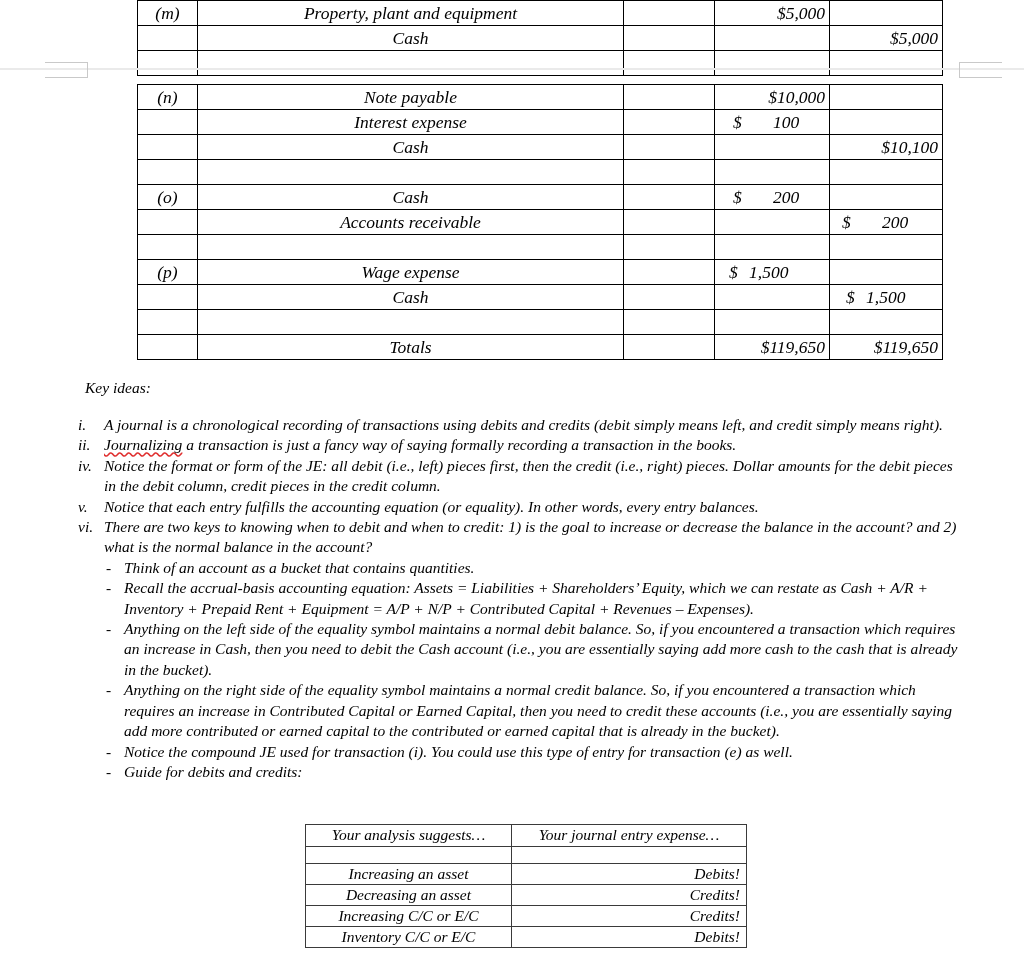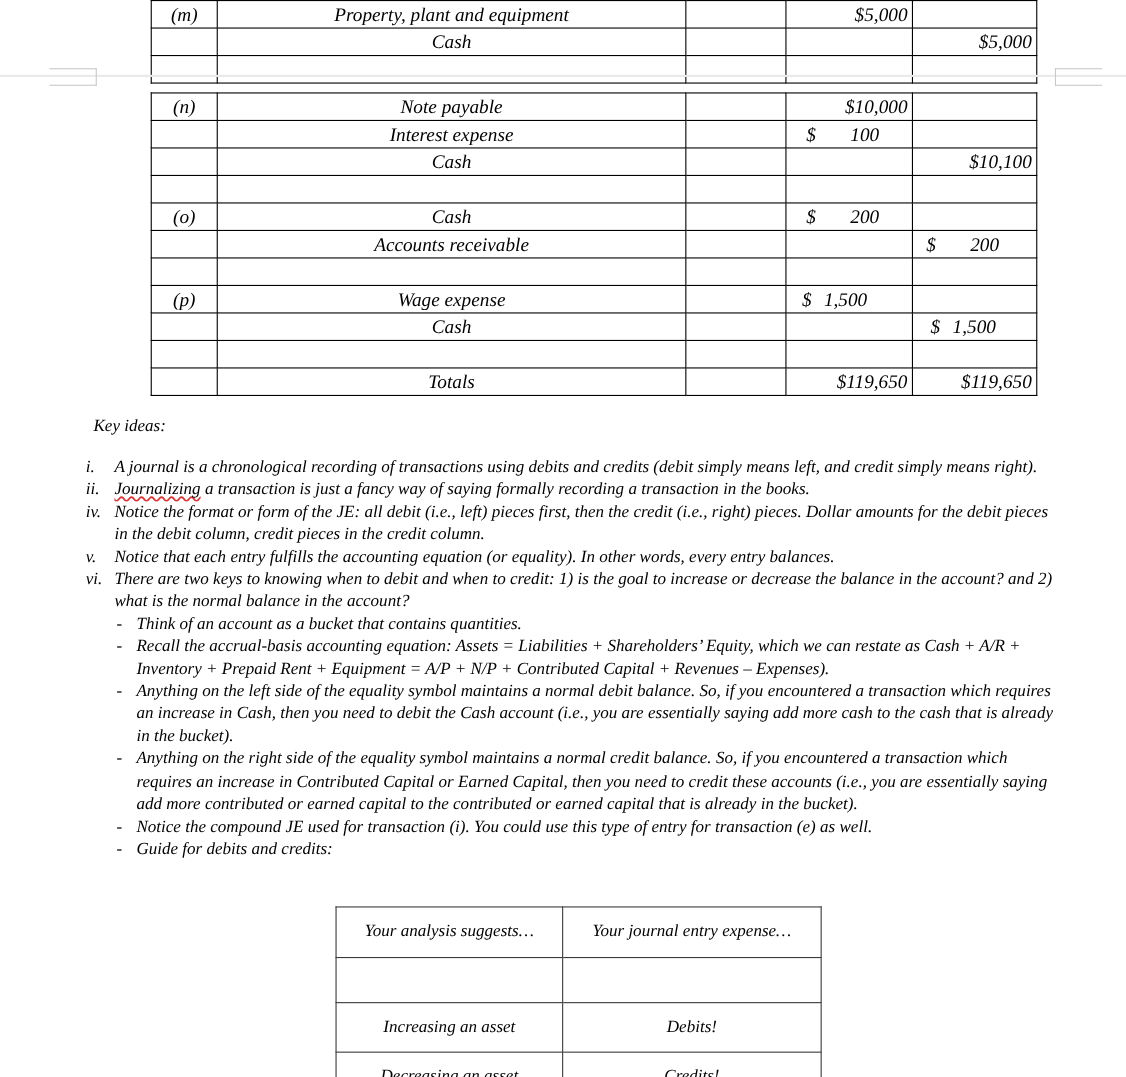--- a/index.html
+++ b/index.html
@@ -129,26 +129,26 @@
     left: 305px;
     top: 824px;
     border-collapse: collapse;
     table-layout: fixed;
     font-style: italic;
     font-size: 15.5px;
   }
   .guide td {
     border: 1px solid #3a3a3a;
     height: 20px;
-    padding: 12px 6px;
+    padding: 0 6px;
     line-height: 1.05;
     white-space: nowrap;
   }
   .guide .g-left  { width: 193px; }
-  .guide .g-right { width: 222px; text-align: center; }
+  .guide .g-right { width: 222px; text-align: right; }
   .guide tr.hdr td { text-align: center; height: 21px; }
   .guide tr.spacer td { height: 16px; }
   .guide tr.body td.g-left { text-align: center; }
 </style>
 </head>
 <body>
 
 <table class="journal" style="left:137px; top:0px;">
   <tbody>
     <tr>

